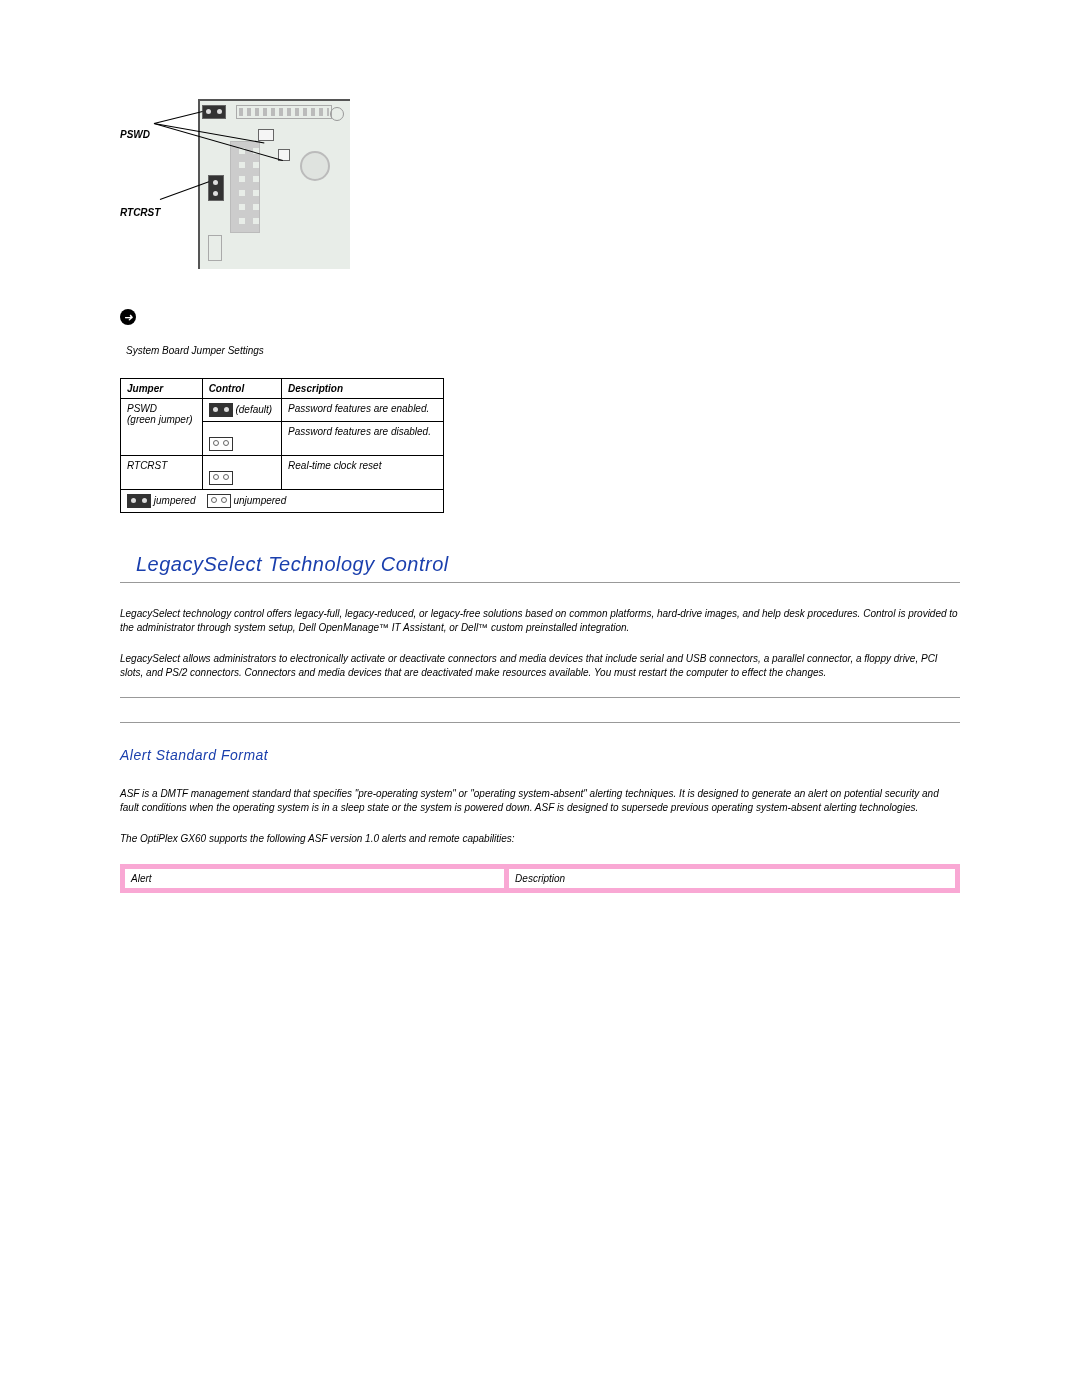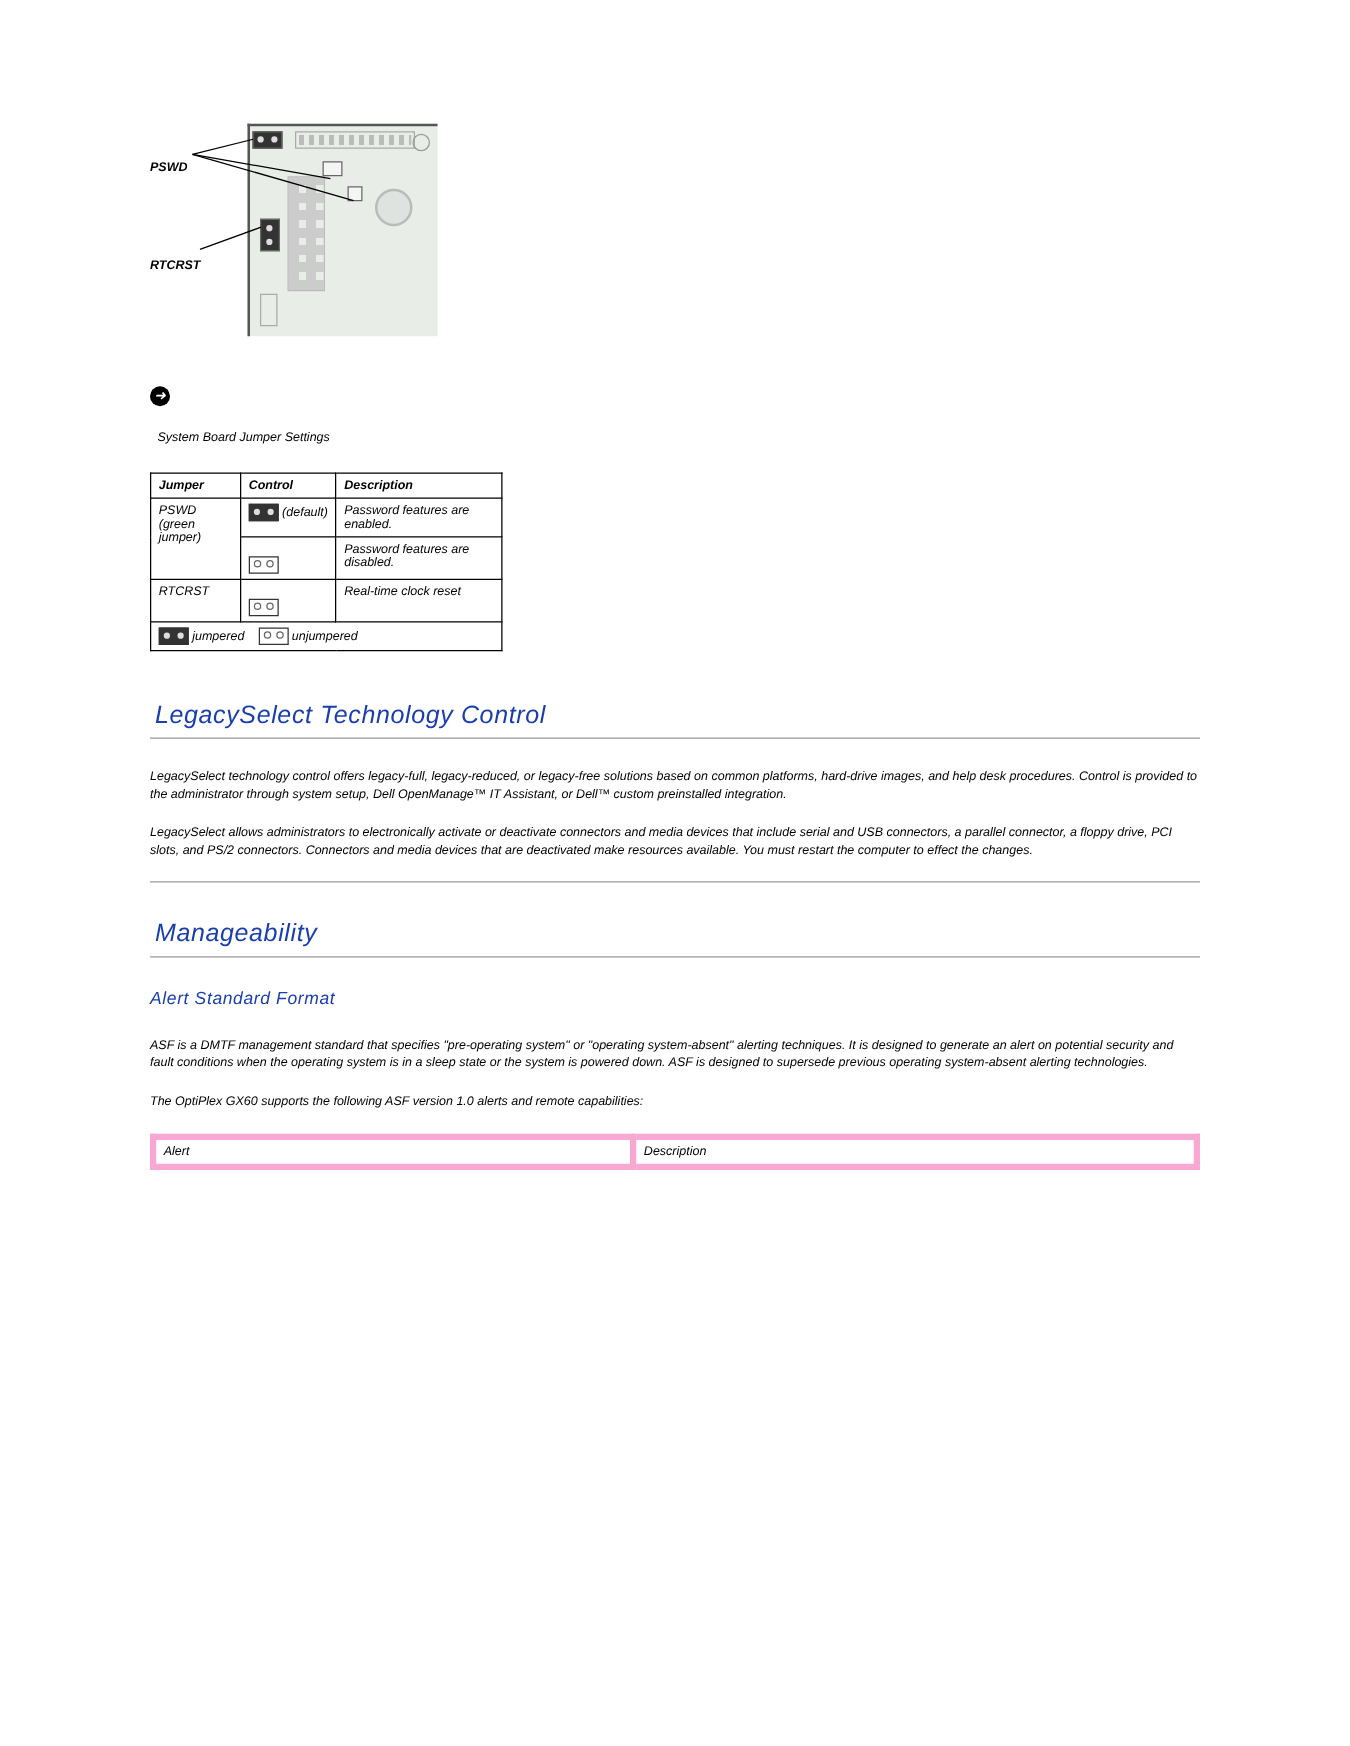--- a/index.html
+++ b/index.html
@@ -75,21 +75,21 @@
   }
   .notice-text { font-size:10px; line-height:1.4; }
   .notice-text .lead-label { color:#1a3fad; font-weight:bold; }
 
   .para { font-size:10px; margin: 16px 0 18px 0; line-height:1.35; }
   .sub { font-size:10px; margin: 6px 0 22px 6px; }
 
   table.jumper {
     border-collapse: collapse;
     font-size:10px;
-    width: 282px;
+    width: 324px;
     margin-bottom: 40px;
   }
   table.jumper th, table.jumper td {
     border:1px solid #000;
     padding:4px 6px;
     text-align:left;
     vertical-align:top;
   }
   .jicon {
     display:inline-block; width:22px; height:12px; border:1px solid #333; background:#fff; position:relative; vertical-align:middle;
@@ -98,21 +98,21 @@
   .jicon::before, .jicon::after {
     content:""; position:absolute; top:3px; width:5px; height:5px; border-radius:50%;
   }
   .jicon::before { left:3px; } .jicon::after { right:3px; }
   .jicon.filled::before, .jicon.filled::after { background:#ddd; }
   .jicon.open::before, .jicon.open::after { background:#fff; border:1px solid #666; top:2px; width:4px; height:4px; }
   .setting-cell { white-space:nowrap; }
 
   h2.section {
     color:#1a3fad; font-weight:normal; font-size:20px; letter-spacing:0.5px;
-    margin: 30px 0 6px 4px; font-family: Arial, sans-serif;
+    margin: 30px 0 6px 16px; font-family: Arial, sans-serif;
   }
   hr.rule { border:none; border-top:1px solid #999; margin:0 0 24px 0; }
   h3.subsection {
     color:#1a3fad; font-weight:normal; font-size:14px; letter-spacing:0.5px;
     margin: 18px 0 24px 0; font-family: Arial, sans-serif;
   }
 
   table.alert {
     border-collapse: collapse;
     width: 100%;
@@ -192,21 +192,20 @@
     </tr>
   </tbody>
     </table>
 
   <h2 class="section">LegacySelect Technology Control</h2>
   <hr class="rule">
   <div class="para">LegacySelect technology control offers legacy-full, legacy-reduced, or legacy-free solutions based on common platforms, hard-drive images, and help desk procedures. Control is provided to the administrator through system setup, Dell OpenManage™ IT Assistant, or Dell™ custom preinstalled integration.</div>
   <div class="para">LegacySelect allows administrators to electronically activate or deactivate connectors and media devices that include serial and USB connectors, a parallel connector, a floppy drive, PCI slots, and PS/2 connectors. Connectors and media devices that are deactivated make resources available. You must restart the computer to effect the changes.</div>
   <hr class="rule">
 
-  <h2 class="section">Manageability</h2>
   <hr class="rule">
   <h3 class="subsection">Alert Standard Format</h3>
   <div class="para">ASF is a DMTF management standard that specifies "pre-operating system" or "operating system-absent" alerting techniques. It is designed to generate an alert on potential security and fault conditions when the operating system is in a sleep state or the system is powered down. ASF is designed to supersede previous operating system-absent alerting technologies.</div>
   <div class="para">The OptiPlex GX60 supports the following ASF version 1.0 alerts and remote capabilities:</div>
 
   <table class="alert">
     <tbody>
         <tr>
       <th style="width:46%">Alert</th>
       <th>Description</th>

